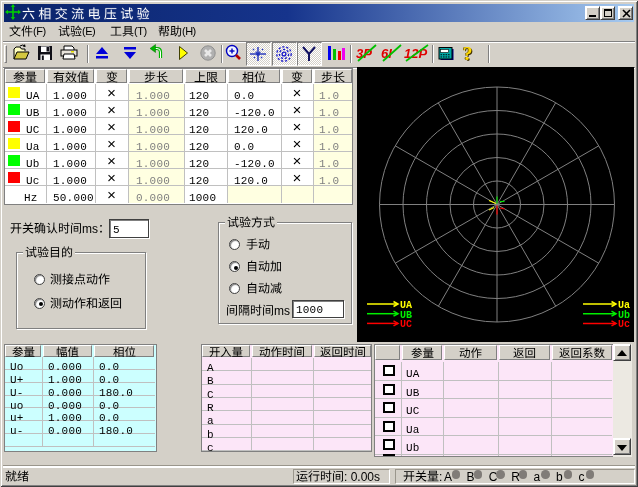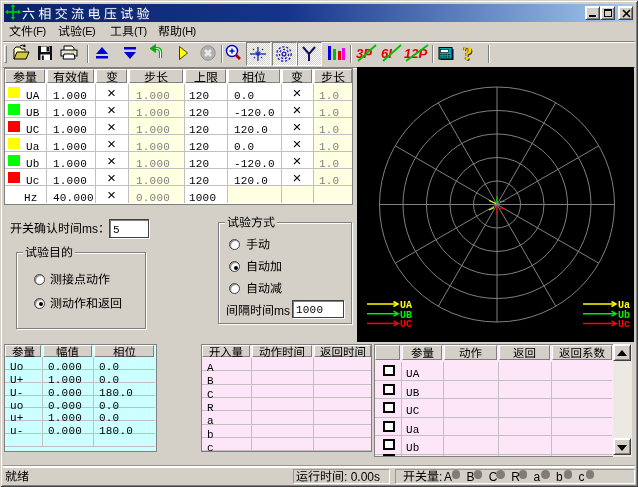--- a/index.html
+++ b/index.html
@@ -372,21 +372,21 @@
 <div style="left:53px;top:173px;width:44px;height:11px;"><span class="mono">1.000</span></div>
 <div style="left:95px;top:171px;width:33px;height:15px;text-align:center;line-height:15px;"><span class="mono x">×</span></div>
 <div style="left:136px;top:173px;width:48px;height:11px;color:#808080;"><span class="mono">1.000</span></div>
 <div style="left:189px;top:173px;width:40px;height:11px;"><span class="mono">120</span></div>
 <div style="left:234px;top:173px;width:46px;height:11px;"><span class="mono">120.0</span></div>
 <div style="left:281px;top:171px;width:32px;height:15px;text-align:center;line-height:15px;"><span class="mono x">×</span></div>
 <div style="left:319px;top:173px;width:30px;height:11px;color:#808080;"><span class="mono">1.0</span></div>
 <div style="left:129px;top:186px;width:55px;height:17px;background:#ffffe1;"></div>
 <div style="left:228px;top:186px;width:124px;height:17px;background:#ffffe1;"></div>
 <div style="left:24px;top:190px;width:20px;height:11px;"><span class="mono">Hz</span></div>
-<div style="left:53px;top:190px;width:50px;height:11px;"><span class="mono">40.000</span></div>
+<div style="left:53px;top:190px;width:50px;height:11px;"><span class="mono">50.000</span></div>
 <div style="left:95px;top:188px;width:33px;height:15px;text-align:center;line-height:15px;"><span class="mono x">×</span></div>
 <div style="left:136px;top:190px;width:48px;height:11px;color:#808080;"><span class="mono">0.000</span></div>
 <div style="left:189px;top:190px;width:40px;height:11px;"><span class="mono">1000</span></div>
 <div style="left:46px;top:84px;width:1px;height:119px;background:#c0c0c0;"></div>
 <div style="left:95px;top:84px;width:1px;height:119px;background:#c0c0c0;"></div>
 <div style="left:128px;top:84px;width:1px;height:119px;background:#c0c0c0;"></div>
 <div style="left:184px;top:84px;width:1px;height:119px;background:#c0c0c0;"></div>
 <div style="left:227px;top:84px;width:1px;height:119px;background:#c0c0c0;"></div>
 <div style="left:281px;top:84px;width:1px;height:119px;background:#c0c0c0;"></div>
 <div style="left:313px;top:84px;width:1px;height:119px;background:#c0c0c0;"></div>

